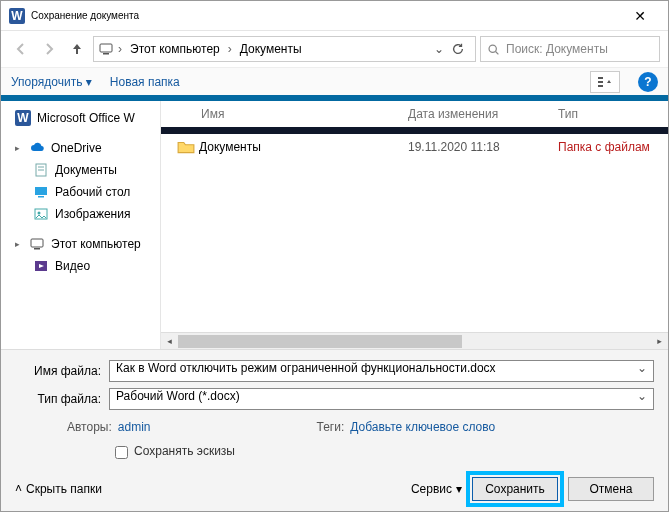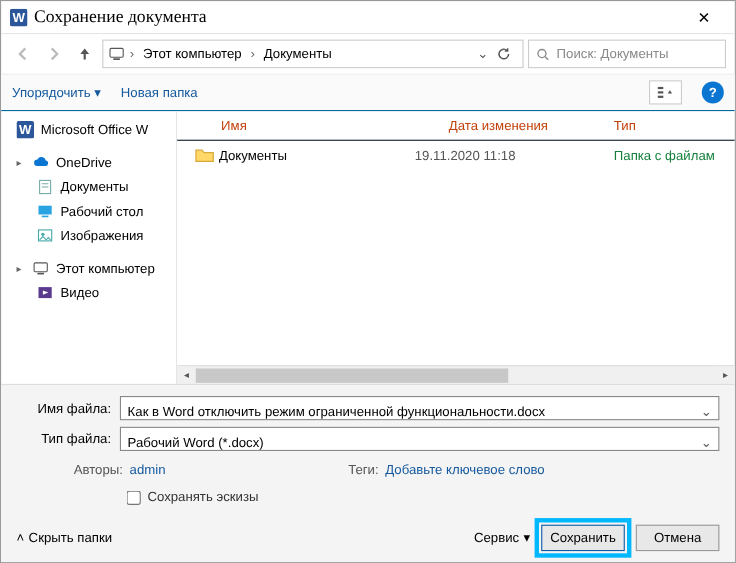--- a/index.html
+++ b/index.html
@@ -1,73 +1,73 @@
 <!DOCTYPE html>
 <html><head>
 <meta charset="utf-8">
 <style>
 * { box-sizing: border-box; margin: 0; padding: 0; font-family: "Segoe UI", Tahoma, sans-serif; font-size: 12px; }
 body { background: #fff; width: 669px; height: 512px; overflow: hidden; border: 1px solid #999; display: flex; flex-direction: column; }
 .titlebar { height: 30px; display: flex; align-items: center; padding: 0 8px; border-bottom: 1px solid #e5e5e5; }
 .titlebar .tb-icon { width: 16px; height: 16px; margin-right: 6px; }
-.titlebar .tb-title { flex: 1; font-size: 16px; font-family: Liberation Serif, serif; }
+.titlebar .tb-title { flex: 1; font-size: 10px; }
 .titlebar .tb-close { width: 40px; text-align: center; font-size: 14px; cursor: default; }
 .navbar { height: 36px; display: flex; align-items: center; padding: 4px 8px; gap: 4px; }
 .nav-btn { width: 24px; height: 24px; display: flex; align-items: center; justify-content: center; color: #888; }
 .nav-btn.disabled { color: #ccc; }
 .addr { flex: 1; height: 26px; border: 1px solid #ccc; display: flex; align-items: center; padding: 0 4px; gap: 2px; background: #fff; }
 .addr .crumb { padding: 2px 4px; }
 .addr .chev { color: #666; padding: 0 2px; }
 .addr .spacer { flex: 1; }
 .addr .addr-drop, .addr .addr-refresh { width: 20px; text-align: center; color: #555; }
 .search { width: 180px; height: 26px; border: 1px solid #ccc; display: flex; align-items: center; padding: 2px 6px; color: #888; gap: 6px; }
-.toolbar { height: 34px; display: flex; align-items: center; padding: 0 10px; gap: 18px; border-top: 1px solid #eee; border-bottom: 1px solid #0369a1; background: #fafafa; }
+.toolbar { height: 34px; display: flex; align-items: center; padding: 0 10px; gap: 18px; border-top: 1px solid #eee; border-bottom: 6px solid #0369a1; background: #fafafa; }
 .toolbar .tb-link { color: #15599f; cursor: default; }
 .toolbar .spacer { flex: 1; }
 .toolbar .view-btn { width: 30px; height: 22px; border: 1px solid #ccc; display: flex; align-items: center; justify-content: center; background: #fff; }
 .toolbar .help { width: 20px; height: 20px; border-radius: 50%; background: #0b76d1; color: #fff; display: flex; align-items: center; justify-content: center; font-weight: bold; }
 .body { flex: 1; display: flex; min-height: 0; }
 .tree { width: 160px; border-right: 1px solid #e5e5e5; overflow: hidden; padding-top: 6px; }
 .tree .node { display: flex; align-items: center; gap: 6px; padding: 3px 6px 3px 14px; white-space: nowrap; }
 .tree .node.indent { padding-left: 32px; }
 .tree .node .tri { width: 8px; color: #666; font-size: 9px; }
 .tree .ic { width: 16px; height: 16px; display: inline-flex; align-items: center; justify-content: center; font-size: 12px; }
 .list { flex: 1; display: flex; flex-direction: column; min-width: 0; }
-.list-head { display: flex; padding: 6px 10px 6px 40px; color: #c2410c; border-bottom: 1px solid #0f172a; }
+.list-head { display: flex; padding: 6px 10px 6px 40px; color: #737373; border-bottom: 7px solid #0f172a; }
 .list-head .col-name { flex: 1; }
 .list-head .col-date { width: 150px; }
 .list-head .col-type { width: 100px; }
 .list-body { flex: 1; overflow: hidden; }
 .list-row { display: flex; align-items: center; padding: 4px 10px 4px 16px; }
 .list-row .ic { width: 22px; text-align: center; }
 .list-row .rn { flex: 1; }
 .list-row .rd { width: 150px; color: #555; }
-.list-row .rt { width: 100px; color: #15803d; white-space: nowrap; overflow: hidden; margin-left: 31px; }
+.list-row .rt { width: 100px; color: #b91c1c; white-space: nowrap; overflow: hidden; }
 .hscroll { height: 17px; background: #f0f0f0; border-top: 1px solid #ddd; display: flex; align-items: center; }
 .hscroll .sc-btn { width: 17px; height: 17px; display: flex; align-items: center; justify-content: center; color: #555; background: #f0f0f0; font-size: 9px; }
 .hscroll .sc-track { flex: 1; height: 17px; position: relative; }
 .hscroll .sc-thumb { position: absolute; left: 0; top: 2px; height: 13px; width: 60%; background: #c8c8c8; }
 .bottom { border-top: 1px solid #ddd; background: #f4f4f4; padding: 10px 14px 8px 14px; }
 .field-row { display: flex; align-items: center; margin-bottom: 6px; }
 .field-row .lbl { width: 94px; text-align: right; padding-right: 8px; }
-.field-row .inp { flex: 1; height: 22px; border: 1px solid #888; background: #fff; display: flex; align-items: flex-end; padding: 0 6px; }
+.field-row .inp { flex: 1; height: 22px; border: 1px solid #888; background: #fff; display: flex; align-items: flex-start; padding: 0 6px; }
 .field-row .inp.sel { justify-content: space-between; }
 .field-row .dd { color: #555; }
 .meta-row { display: flex; padding: 4px 0 4px 52px; gap: 6px; }
 .meta-row .ml { color: #555; }
 .meta-row .mv { color: #15599f; }
 .meta-row .col2 { margin-left: 160px; display: flex; gap: 6px; }
 .check-row { display: flex; padding: 6px 0 0 100px; gap: 140px; }
 .check-row label { display: flex; align-items: flex-start; gap: 6px; color: #15599f; max-width: 180px; }
 .check-row input { margin-top: 2px; }
 .footer { display: flex; align-items: center; padding: 10px 14px; gap: 10px; background: #f4f4f4; }
 .footer .hide { display: flex; align-items: center; gap: 4px; }
 .footer .spacer { flex: 1; }
 .footer .svc { display: flex; align-items: center; gap: 4px; }
-.footer .btn { width: 76px; height: 24px; border: 1px solid #999; background: #e8e8e8; display: flex; align-items: center; justify-content: center; }
+.footer .btn { width: 86px; height: 24px; border: 1px solid #999; background: #e8e8e8; display: flex; align-items: center; justify-content: center; }
 .footer .btn.primary { outline: 4px solid #00b8ff; outline-offset: 2px; border: 1px solid #0b5cab; background: #e8e8e8; }
 svg { display: block; }
 </style>
 </head>
 <body>
 
 <div class="titlebar">
   <span class="tb-icon">
     <svg viewBox="0 0 16 16">
         <rect width="16" height="16" rx="2" fill="#2b579a"></rect>

